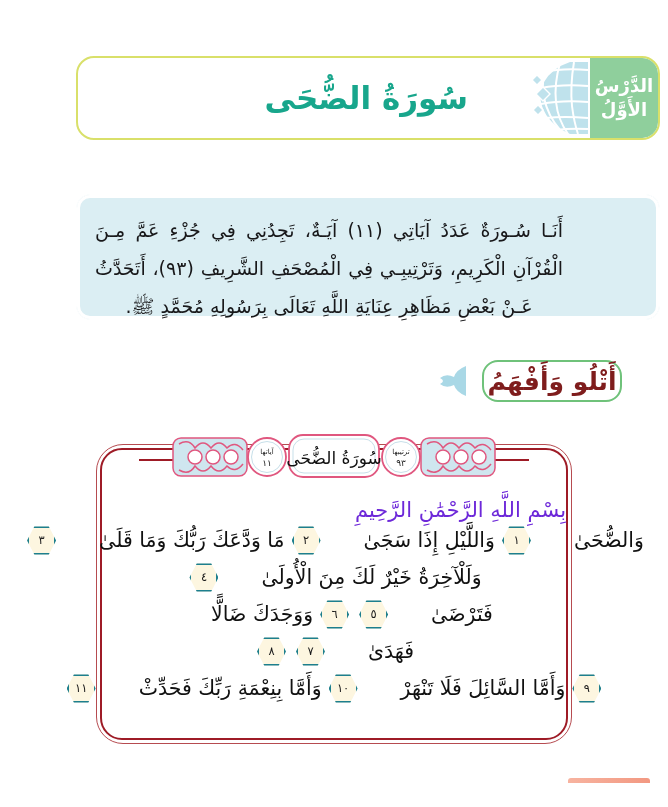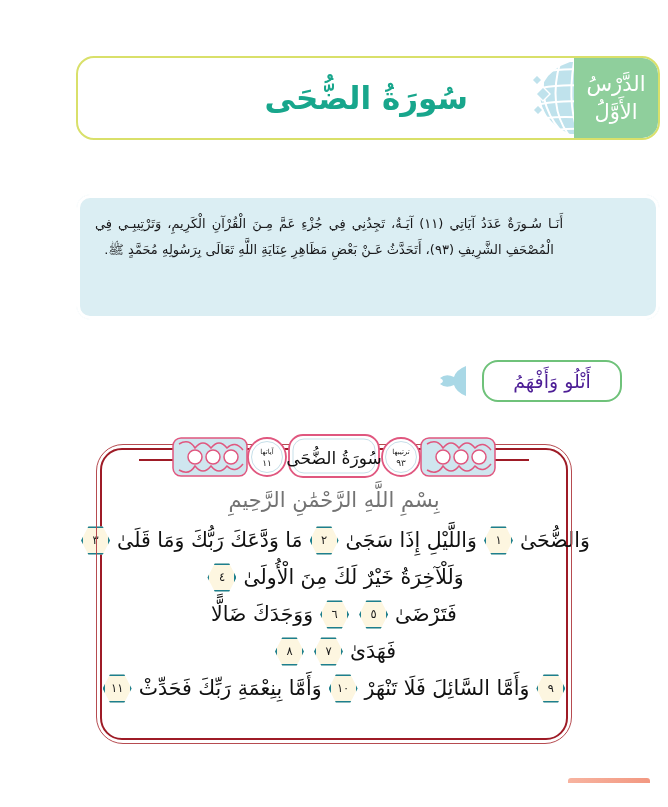--- a/index.html
+++ b/index.html
@@ -36,30 +36,30 @@
     font-size: 31px;
     font-weight: bold;
     color: #18a68c;
     white-space: nowrap;
     letter-spacing: 0px;
   }
   .lesson-badge {
     position: absolute;
     right: 0;
     top: 0;
-    width: 84px;
+    width: 68px;
     height: 100%;
     background: #8fcf9c;
     display: flex;
     flex-direction: column;
     align-items: center;
     justify-content: center;
     color: #ffffff;
-    font-weight: normal;
-    font-size: 21px;
+    font-weight: bold;
+    font-size: 18px;
     line-height: 1.35;
     border-top-right-radius: 15px;
     border-bottom-right-radius: 15px;
   }
   .lesson-badge span { display: block; }
   .lesson-pattern {
     position: absolute;
     right: 68px;
     top: 0;
     width: 60px;
@@ -80,21 +80,21 @@
     box-sizing: border-box;
     border: 1px solid #ffffff;
     box-shadow: 0 0 0 3px #ffffff inset;
   }
   .info-text {
     position: absolute;
     right: 96px;
     left: 18px;
     top: 16px;
     font-family: "DejaVu Sans", "Liberation Sans", sans-serif;
-    font-size: 13px;
+    font-size: 19px;
     line-height: 2.0;
     color: #18181a;
     text-align: justify;
     text-align-last: center;
     direction: rtl;
   }
   .whoami {
     position: absolute;
     right: 10px;
     top: 14px;
@@ -125,23 +125,23 @@
     height: 42px;
     border: 2.5px solid #6fc27a;
     border-radius: 16px;
     background: #ffffff;
     display: flex;
     align-items: center;
     justify-content: center;
     box-sizing: border-box;
   }
   .section-tab-label {
-    font-size: 19px;
-    font-weight: normal;
-    color: #4c1d95;
+    font-size: 25px;
+    font-weight: bold;
+    color: #7f1d1d;
     white-space: nowrap;
   }
 
   
   .quran-frame {
     position: absolute;
     left: 100px;
     top: 448px;
     width: 468px;
     height: 292px;
@@ -169,24 +169,24 @@
     transform: translateX(-50%);
     width: 390px;
     height: 52px;
     z-index: 5;
   }
 
   .basmala {
     position: absolute;
     left: 0;
     right: 0;
-    top: 38px;
-    text-align: center;
+    top: 48px;
+    text-align: right;
     font-size: 21px;
-    color: #737373;
+    color: #6d28d9;
     font-family: "DejaVu Sans", "Liberation Serif", serif;
   }
 
   .verses {
     position: absolute;
     left: 16px;
     right: 16px;
     top: 72px;
     direction: rtl;
     text-align: center;
@@ -196,21 +196,21 @@
     font-size: 20.5px;
     color: #111111;
     line-height: 1.0;
     height: 37px;
     display: flex;
     align-items: center;
     justify-content: center;
     white-space: nowrap;
     gap: 4px;
   }
-  .seg { display: inline-block; }
+  .seg { display: inline-block; margin-left: 36px; }
   .ayah-mark {
     display: inline-flex;
     align-items: center;
     justify-content: center;
     width: 25px;
     height: 25px;
     margin: 0 3px;
     font-size: 11.5px;
     color: #1a1a1a;
     background: #fdf6e0;

